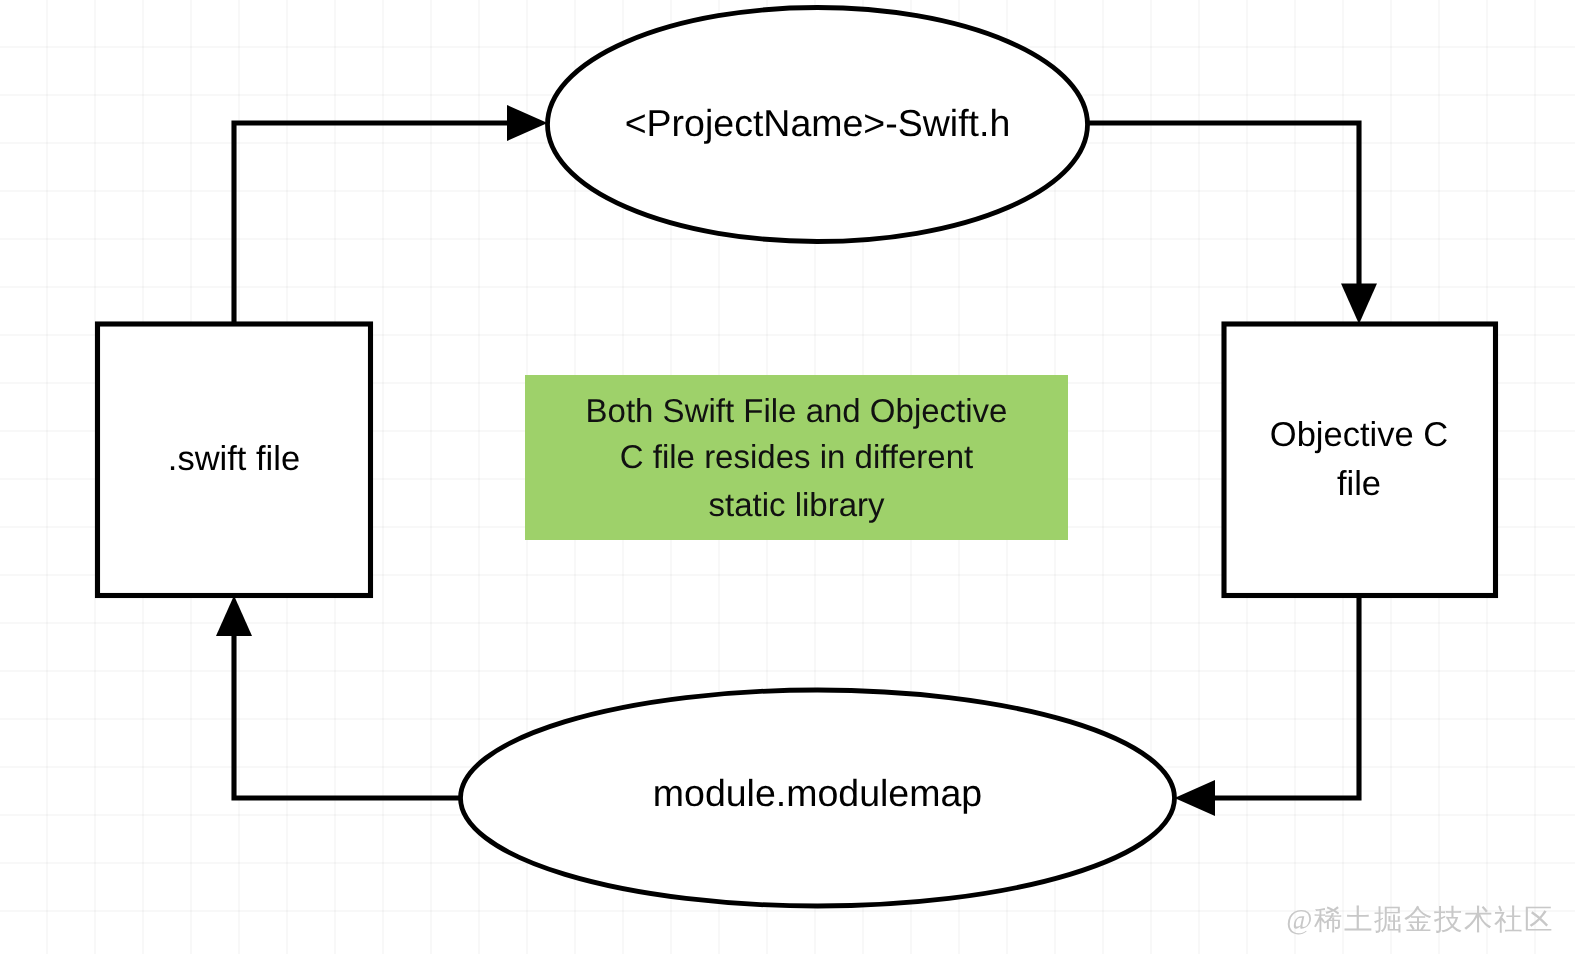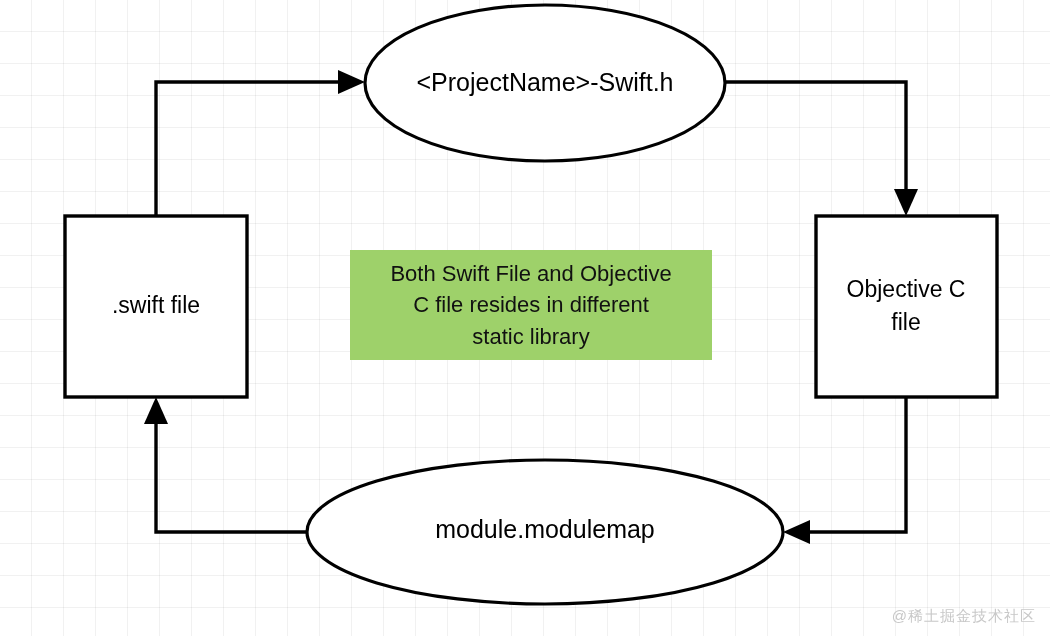--- a/index.html
+++ b/index.html
@@ -68,22 +68,22 @@
   .note-text {
     font-family: "Liberation Sans", sans-serif;
     fill: #111111;
     font-size: 22px;
     text-anchor: middle;
   }
   .watermark {
     position: absolute;
     right: 14px;
     bottom: 10px;
-    font-family: Liberation Sans, sans-serif;
-    font-size: 15px;
+    font-family: Liberation Serif, serif;
+    font-size: 19px;
     color: #c8c8c8;
     letter-spacing: 1px;
     white-space: nowrap;
     user-select: none;
   }
 </style>
 </head>
 <body>
 
 <div id="canvas">

